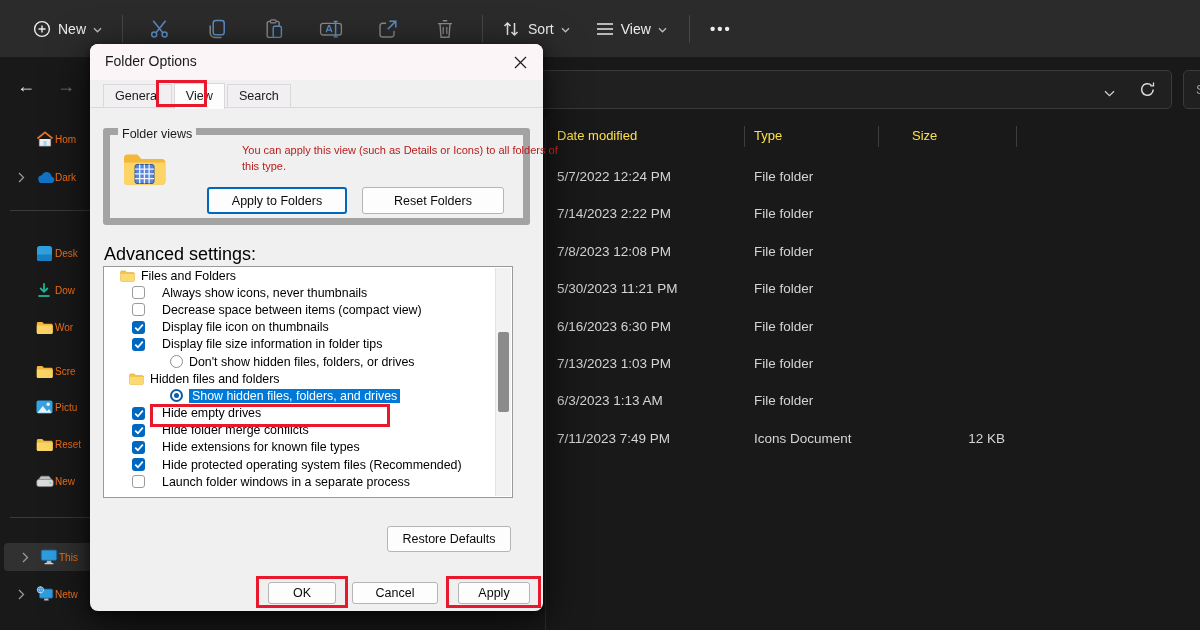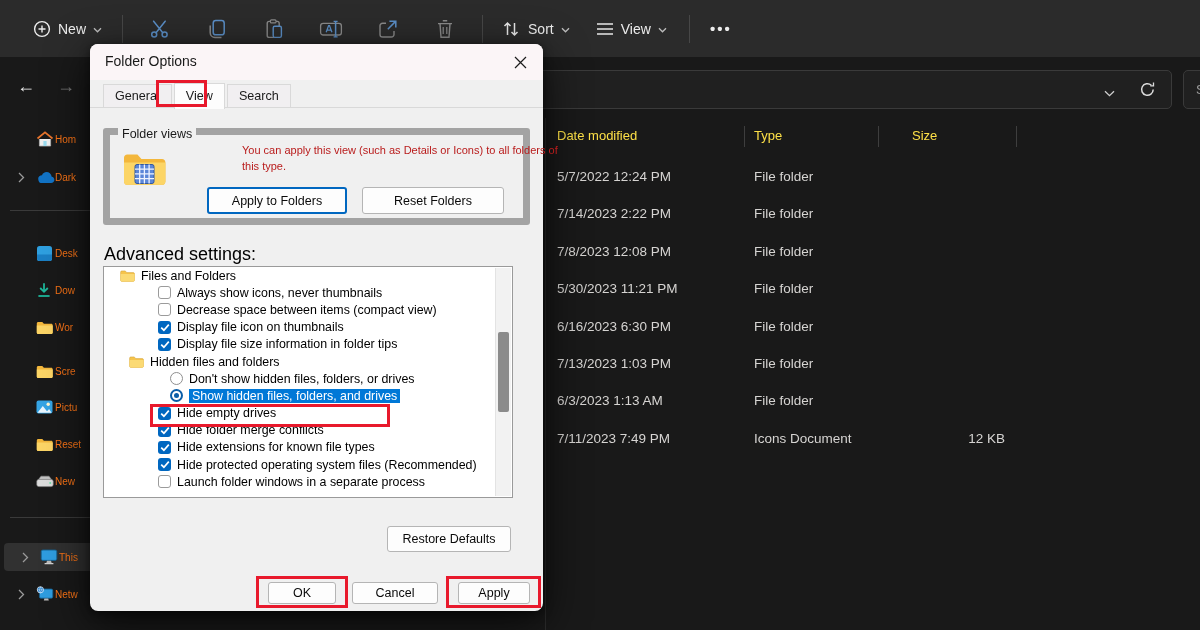--- a/index.html
+++ b/index.html
@@ -53,21 +53,21 @@
   .fv{position:absolute;left:13px;top:84px;width:427px;height:97px;border:7px solid #a3a3a3;border-radius:3px;box-sizing:border-box;}
   .fv-legend{position:absolute;left:8px;top:-8px;background:#f0f0f0;padding:0 4px;font-size:12.5px;color:#1a1a1a;}
   .fv-icon{position:absolute;left:12px;top:16px;}
   .fv-desc{position:absolute;left:97px;top:8px;width:320px;line-height:1.42;font-size:11px;color:#b91c1c;margin-left:35px;}
   .btn{position:absolute;background:#fdfdfd;border:1px solid #b5b5b5;border-radius:3px;display:flex;align-items:center;justify-content:center;font-size:12.5px;color:#0a0a0a;box-sizing:border-box;cursor:default;}
   .fv-apply{left:97px;top:52px;width:140px;height:27px;border:2px solid #0067c0;}
   .fv-reset{left:252px;top:52px;width:142px;height:27px;}
   .adv-label{position:absolute;left:14px;top:200px;font-size:18px;color:#000;}
   .listbox{position:absolute;left:13px;top:222px;width:410px;height:232px;background:#fff;border:1px solid #9a9a9a;box-sizing:border-box;overflow:hidden;}
   .adv-row{height:17.2px;display:flex;align-items:center;white-space:nowrap;font-size:12.4px;color:#000;}
-  .p-g0{padding-left:16px;} .p-g1{padding-left:25px;} .p-cb{padding-left:54px;} .p-rd{padding-left:66px;}
+  .p-g0{padding-left:16px;} .p-g1{padding-left:25px;} .p-cb{padding-left:28px;gap:11px;} .p-rd{padding-left:66px;}
   .adv-ctrl{margin-right:6px;display:inline-flex;flex:none;align-items:center;justify-content:center;}
   .checkbox{width:13px;height:13px;border-radius:3px;box-sizing:border-box;}
   .checkbox.un{background:#fff;border:1px solid #9b9b9b;}
   .checkbox.ck{background:#0067c0;}
   .radio{width:13px;height:13px;border-radius:50%;box-sizing:border-box;}
   .radio.un{background:#fff;border:1px solid #8f8f8f;}
   .radio.ck{background:#fff;border:2px solid #0b5ea8;}
   .radio-dot{width:5px;height:5px;border-radius:50%;background:#0b5ea8;}
   .sel-label{background:#0078d7;color:#fff;padding:0 3px;}
   .scroll{position:absolute;right:1px;top:1px;bottom:1px;width:15px;background:#f2f2f2;border-left:1px solid #e3e3e3;}
@@ -460,34 +460,34 @@
         <div class="adv-row p-cb">
           <span class="adv-ctrl">
             <span class="checkbox ck" style="display: flex; align-items: center; justify-content: center;">
               <svg width="10" height="9" viewBox="0 0 10 9" fill="none" stroke="#fff" stroke-width="1.7">
                 <path d="M1.2 4.6 3.9 7.2 8.8 1.6"></path>
               </svg>
             </span>
           </span>
           <span class="">Display file size information in folder tips</span>
         </div>
+        <div class="adv-row p-rd">
+          <span class="adv-ctrl">
+            <span class="radio un" style="display: flex; align-items: center; justify-content: center;"></span>
+          </span>
+          <span class="">Don't show hidden files, folders, or drives</span>
+        </div>
         <div class="adv-row p-g1">
           <span class="adv-ctrl">
             <svg width="15" height="12" viewBox="0 0 15 12">
               <path d="M.6 2.1C.6 1.4 1.1.9 1.8.9h3.5l1.4 1.7h6.5c.7 0 1.3.5 1.3 1.2v6.4c0 .7-.6 1.2-1.3 1.2H1.8c-.7 0-1.2-.5-1.2-1.2z" fill="#f6c44b" stroke="#cf9f36" stroke-width=".5"></path>
               <path d="M.6 4h14v6.2c0 .7-.6 1.2-1.3 1.2H1.8c-.7 0-1.2-.5-1.2-1.2z" fill="#fbda74"></path>
             </svg>
           </span>
           <span class="">Hidden files and folders</span>
-        </div>
-        <div class="adv-row p-rd">
-          <span class="adv-ctrl">
-            <span class="radio un" style="display: flex; align-items: center; justify-content: center;"></span>
-          </span>
-          <span class="">Don't show hidden files, folders, or drives</span>
         </div>
         <div class="adv-row p-rd">
           <span class="adv-ctrl">
             <span class="radio ck" style="display: flex; align-items: center; justify-content: center;">
               <span class="radio-dot"></span>
             </span>
           </span>
           <span class="sel-label">Show hidden files, folders, and drives</span>
         </div>
         <div class="adv-row p-cb">

